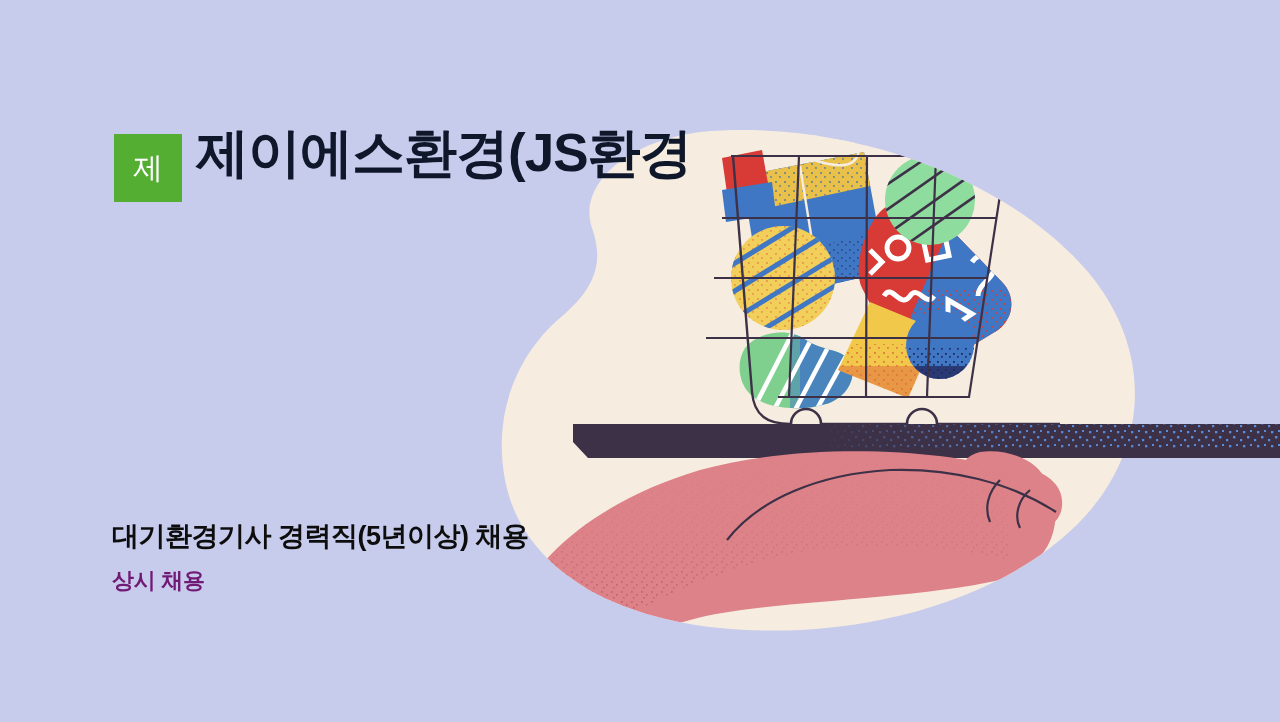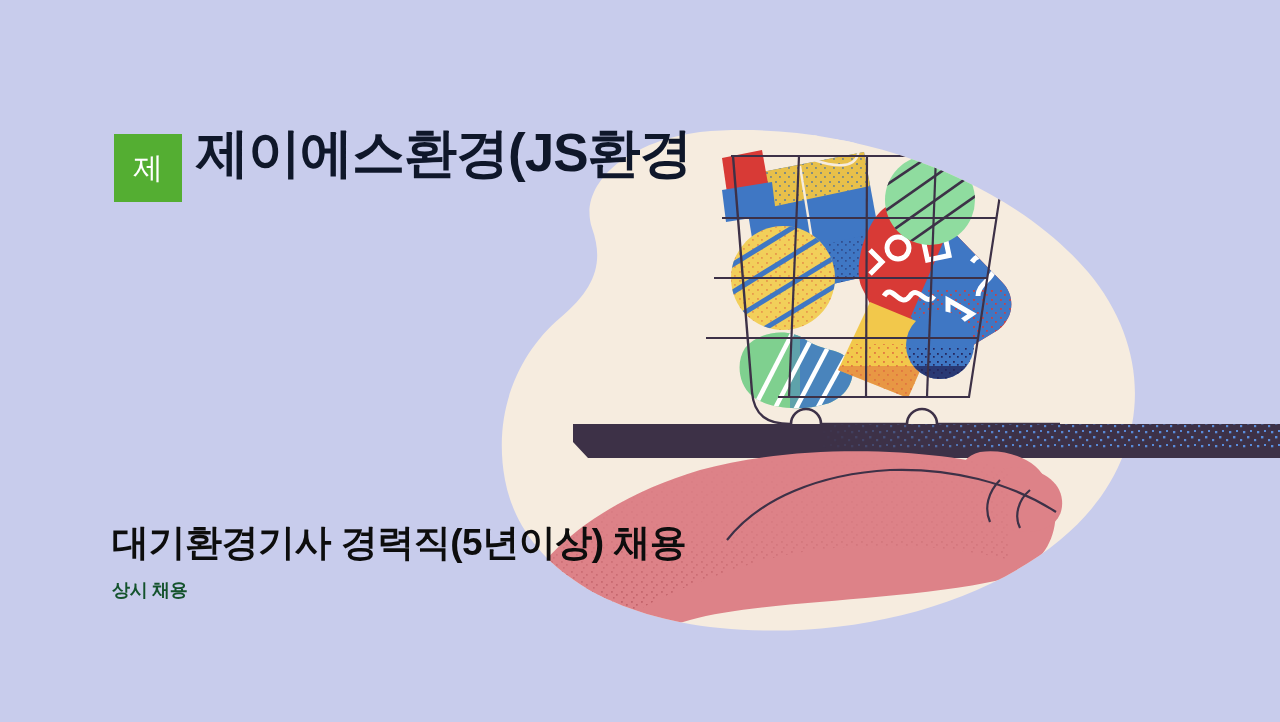--- a/index.html
+++ b/index.html
@@ -64,32 +64,32 @@
 
   
   .footer-block {
     position: absolute;
     left: 112px;
     top: 520px;
     z-index: 5;
     pointer-events: none;
   }
   .job-title {
-    font-size: 37px;
+    font-size: 27px;
     font-weight: bold;
     color: #0d0d0d;
     line-height: 1.25;
     white-space: nowrap;
     letter-spacing: -0.5px;
   }
   .job-type {
     margin-top: 12px;
-    font-size: 18px;
+    font-size: 22px;
     font-weight: bold;
-    color: #14532d;
+    color: #701a75;
     letter-spacing: -0.3px;
   }
 </style>
 </head>
 <body>
 
 <div id="job-card">
 
   <svg class="illustration" viewBox="0 0 1280 722" xmlns="http://www.w3.org/2000/svg">
     <defs>

